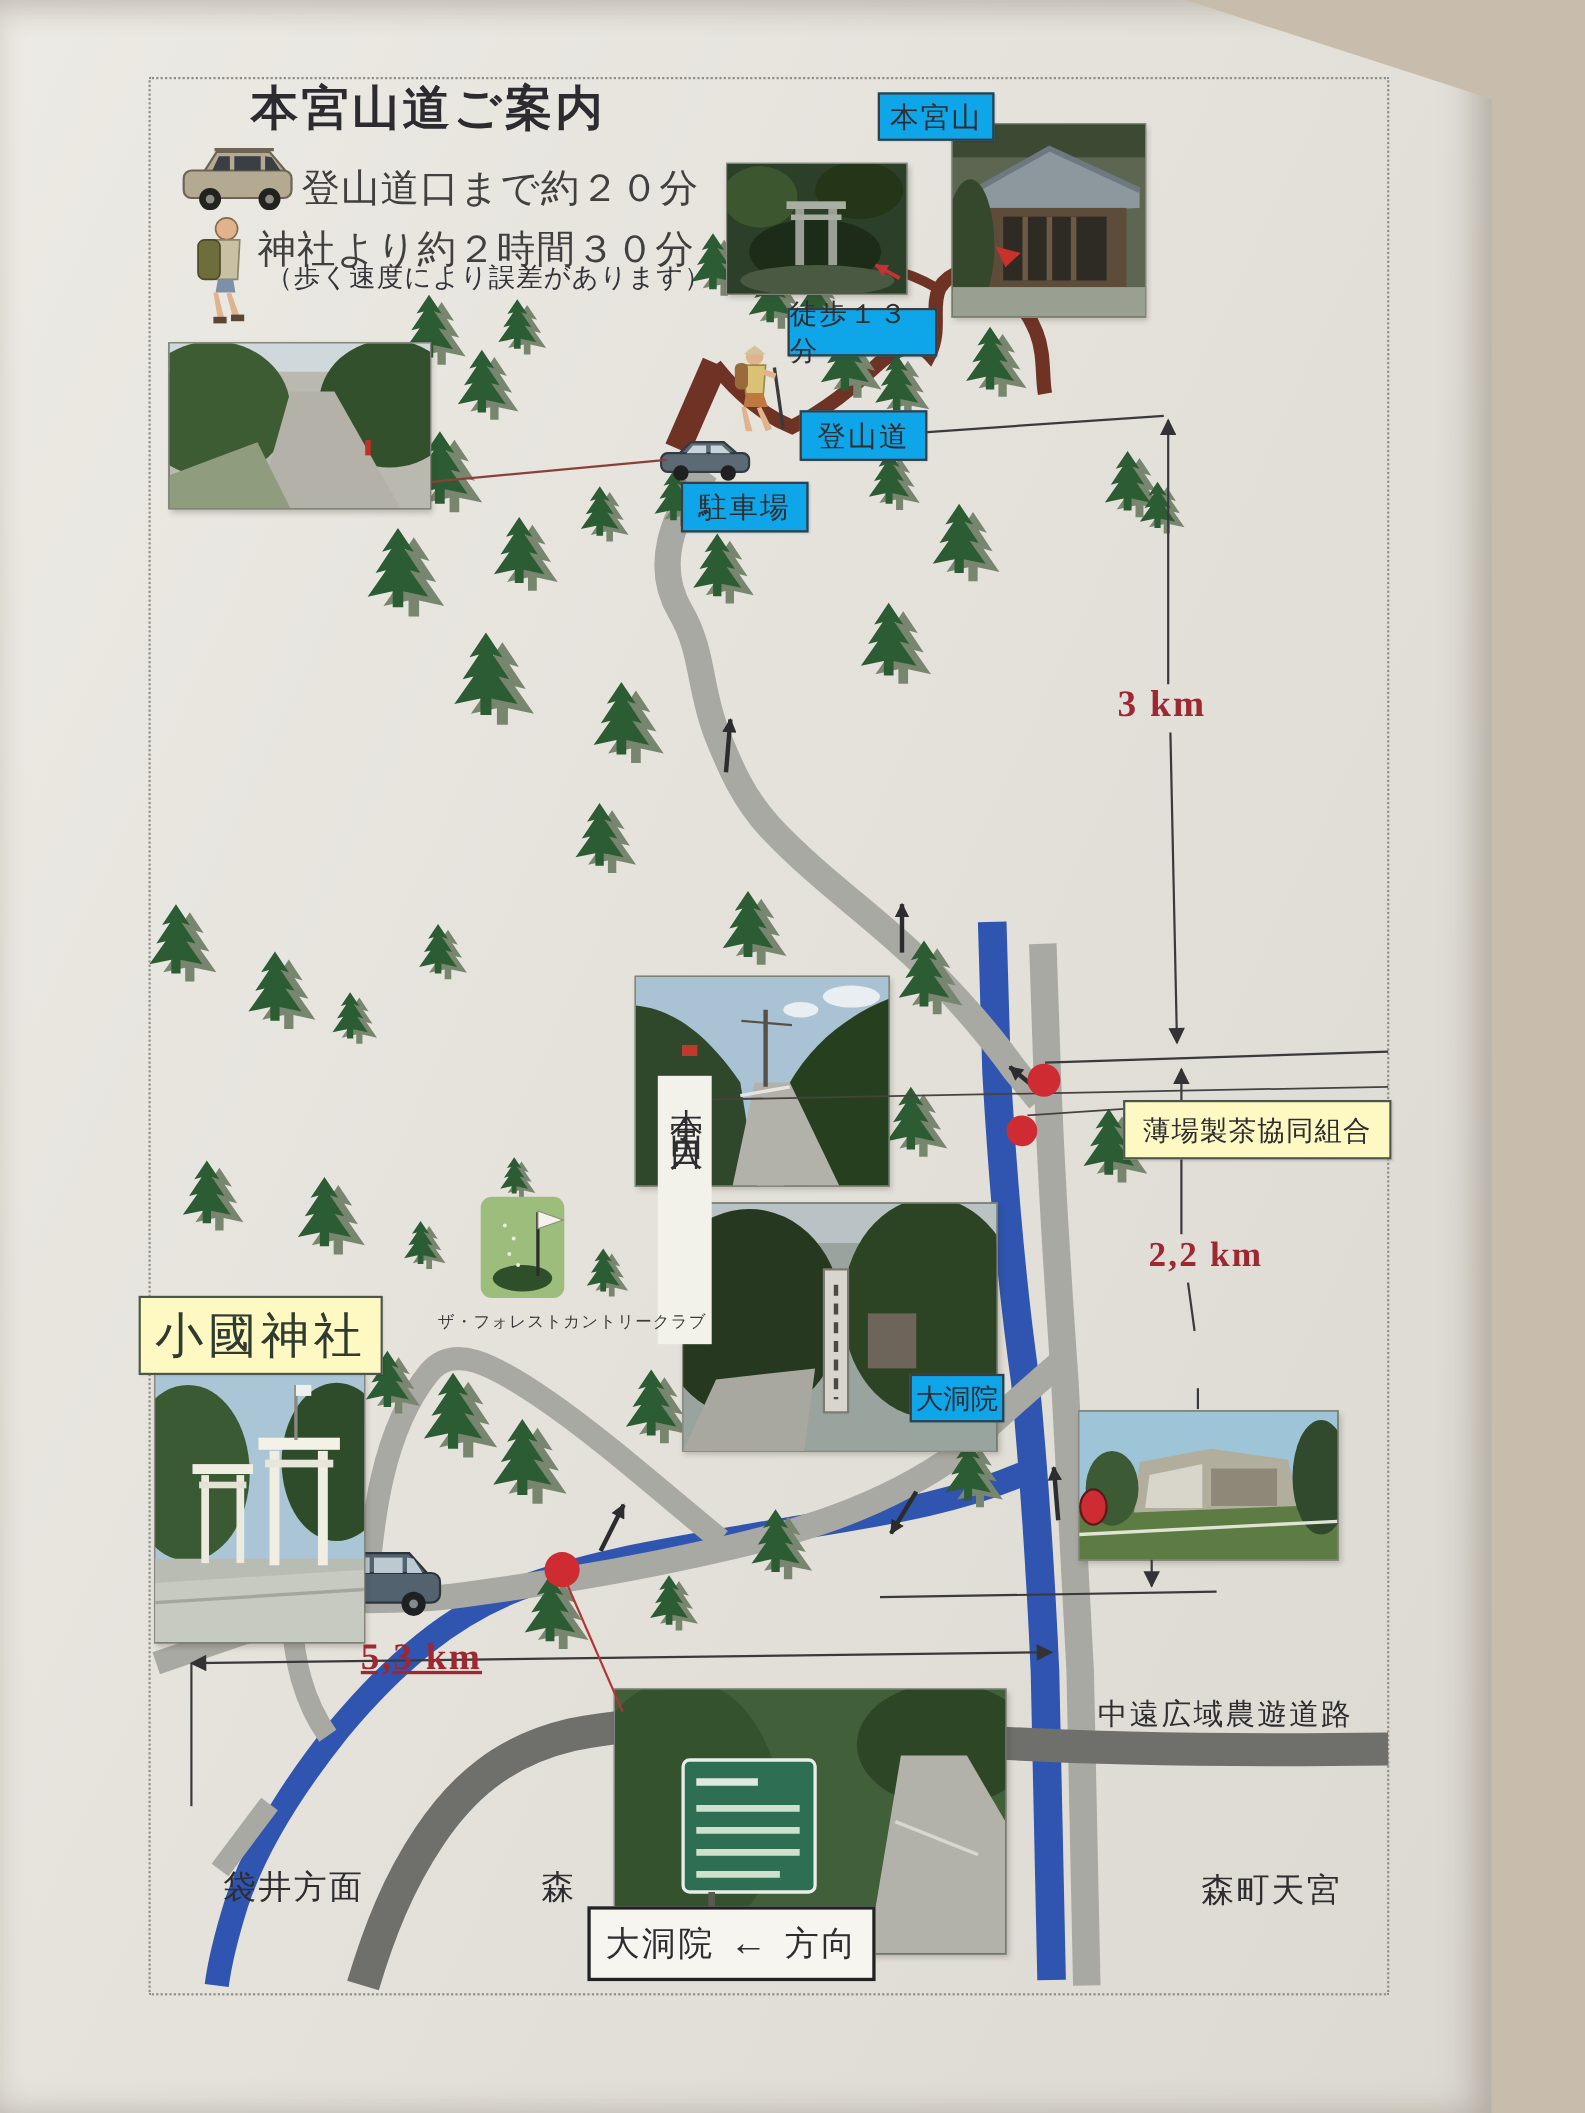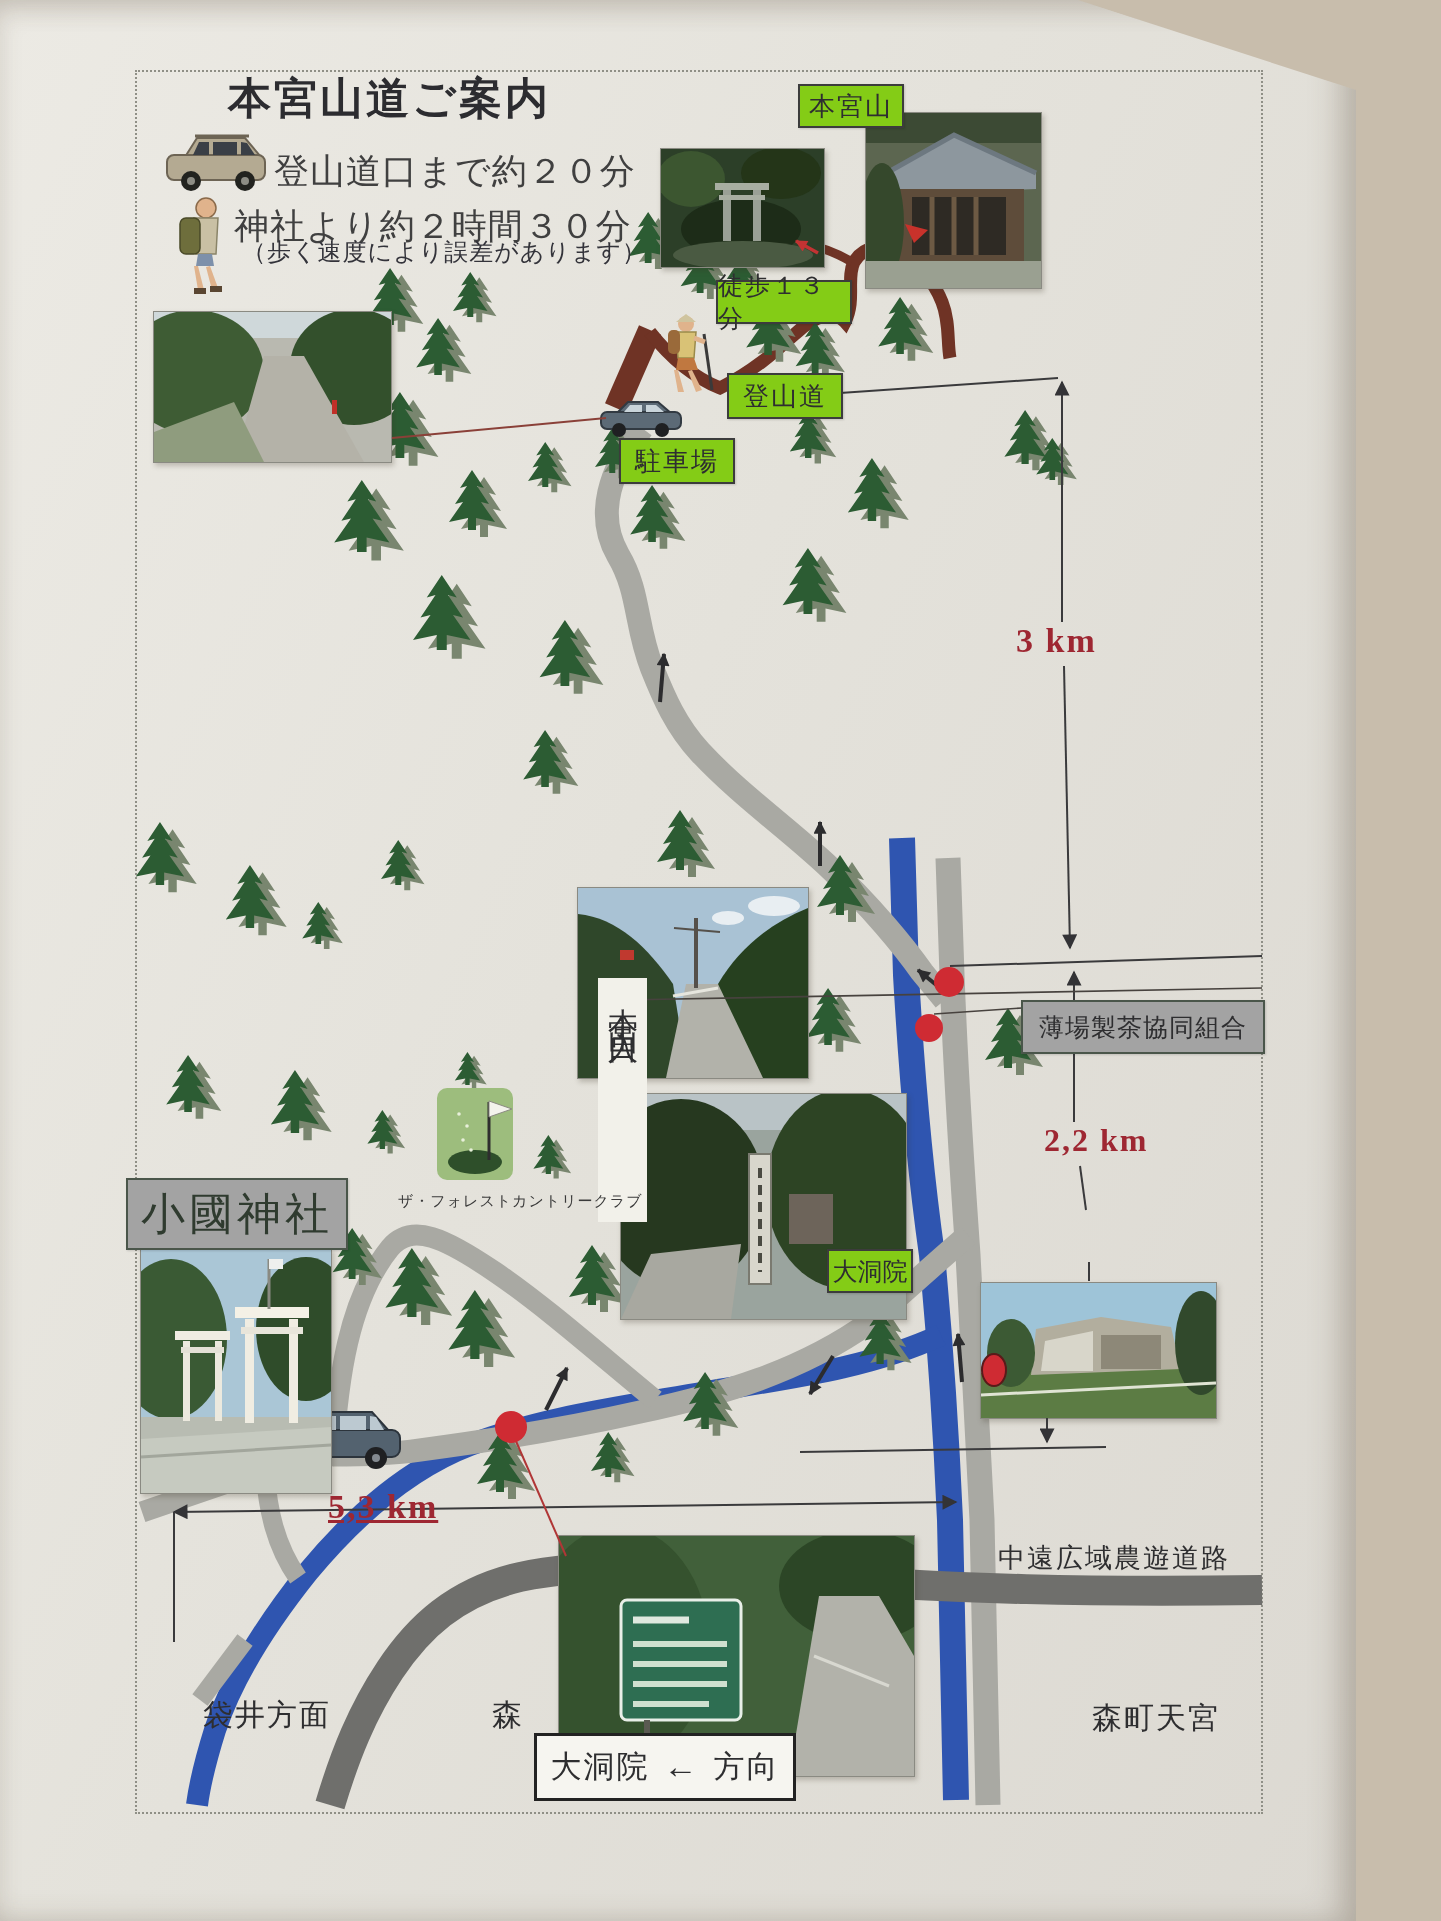--- a/index.html
+++ b/index.html
@@ -11,23 +11,23 @@
          box-shadow:inset -18px 0 30px rgba(90,75,55,.25), inset 0 10px 25px rgba(90,75,55,.12);}
   #mapborder{position:absolute;left:135px;top:70px;width:1124px;height:1740px;
          border:2px dotted #8f8f86;}
   svg{position:absolute;left:0;top:0;}
   .abs{position:absolute;}
   .txt{position:absolute;white-space:nowrap;text-align:right;}
   .title{font-size:43px;font-weight:600;letter-spacing:3px;color:#2c2c30;}
   .note{font-size:35px;letter-spacing:1px;color:#404040;}
   .note2{font-size:24px;letter-spacing:1px;color:#33333a;}
   .lbl{position:absolute;display:flex;align-items:center;justify-content:center;
-       background:#84cc16;border:2px solid #3c3c3c;font-size:26px;letter-spacing:2px;
+       background:#0ea5e9;border:2px solid #3c3c3c;font-size:26px;letter-spacing:2px;
        color:#2e2e30;box-shadow:1px 1px 2px rgba(0,0,0,.15);}
-  .lbl-green{background:#a3a3a3;border:2px solid #4a564a;}
+  .lbl-green{background:#fef9c3;border:2px solid #4a564a;}
   .dist{position:absolute;font-size:34px;font-weight:bold;color:#9e2732;letter-spacing:2px;
         white-space:nowrap;}
   .plain{font-size:30px;color:#2e2e30;letter-spacing:2px;}
   .vert{writing-mode:vertical-rl;text-orientation:upright;background:#f2f1ea;
         font-size:30px;letter-spacing:8px;padding:6px 4px;color:#2e2e30;
         display:flex;align-items:center;}
   .photo{position:absolute;border:1px solid #8a8a82;box-shadow:2px 3px 5px rgba(60,50,35,.25);
          overflow:hidden;background:#56684c;}
   .photo svg{position:static;display:block;}
   .golf-note{font-size:15px;font-family:"Liberation Sans","DejaVu Sans",sans-serif;

